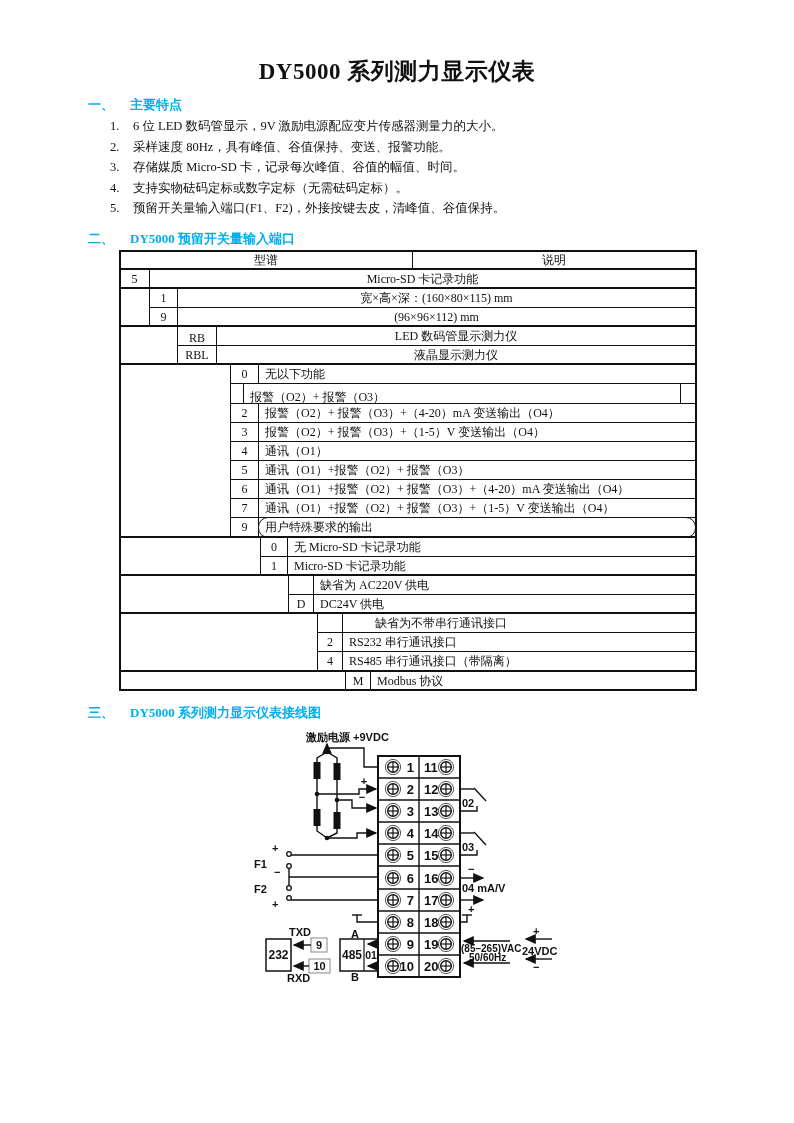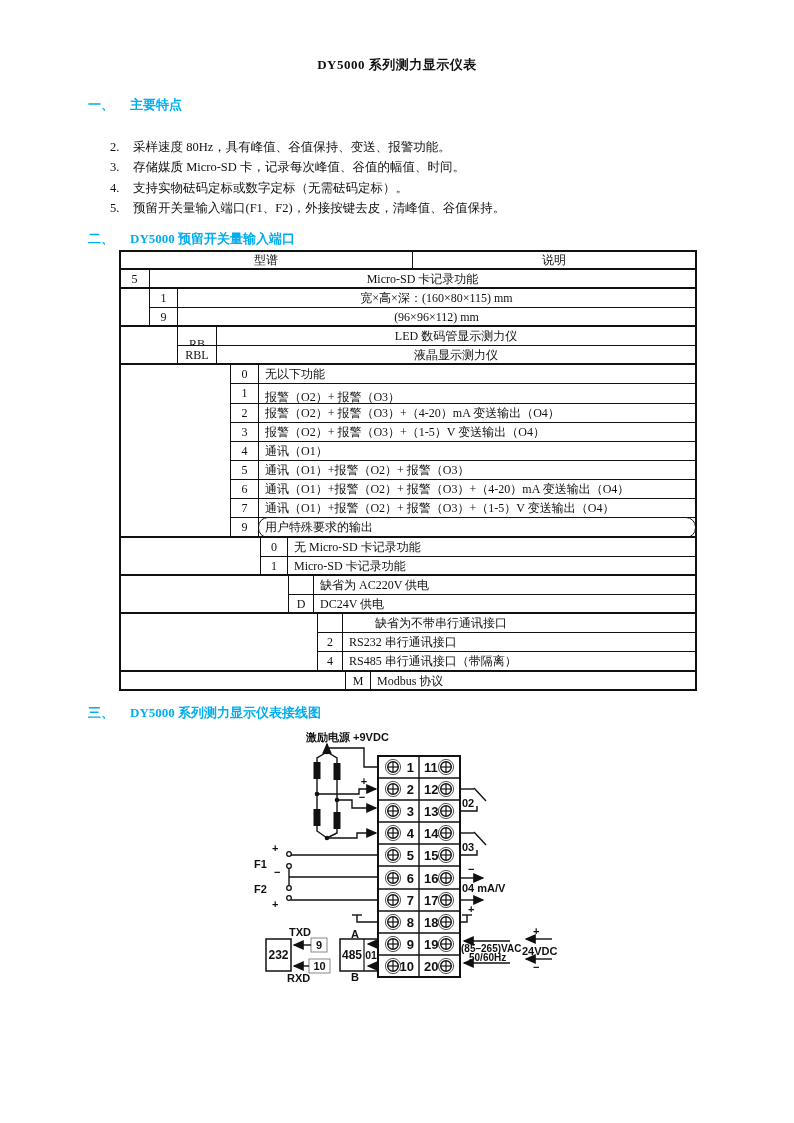--- a/index.html
+++ b/index.html
@@ -1,18 +1,18 @@
 <!DOCTYPE html>
 <html><head>
 <meta charset="utf-8">
 <style>
   html,body{margin:0;padding:0;}
   body{width:794px;height:1123px;background:#fff;font-family:"Liberation Serif","DejaVu Serif",serif;color:#111;}
   .page{position:relative;width:794px;height:1123px;overflow:hidden;background:#fff;}
-  .doc-title{position:absolute;top:56px;left:0;width:794px;text-align:center;font-size:13px;font-weight:bold;letter-spacing:.5px;}
+  .doc-title{position:absolute;top:56px;left:0;width:794px;text-align:center;font-size:23px;font-weight:bold;letter-spacing:.5px;}
   .sec-head{position:absolute;left:88px;color:#00aeef;font-weight:bold;font-size:13px;white-space:nowrap;}
   .sec-head .sec-num{margin-right:16px;}
   .feat{position:absolute;left:110px;font-size:12.5px;white-space:nowrap;}
   .feat .fnum{display:inline-block;width:23px;}
   
   .tbl-cell{position:absolute;box-sizing:border-box;border:1px solid #111;display:flex;align-items:center;justify-content:center;font-size:12px;background:#fff;white-space:nowrap;overflow:hidden;}
   .tbl-cell.left{justify-content:flex-start;padding-left:6px;}
   .tbl-frame{position:absolute;box-sizing:border-box;border:2px solid #111;pointer-events:none;}
   .gline{position:absolute;height:2px;background:#111;pointer-events:none;}
   
@@ -25,20 +25,23 @@
 <body>
 
 <div class="page">
 
   <div class="doc-title">DY5000 系列测力显示仪表</div>
 
   <div class="sec-head" style="top:96px;">
     <span class="sec-num">一、</span><span>主要特点</span>
   </div>
 
+  <div class="feat" style="top:118px;">
+    <span class="fnum">1.</span><span>6 位 LED 数码管显示，9V 激励电源配应变片传感器测量力的大小。</span>
+  </div>
   <div class="feat" style="top:139px;">
     <span class="fnum">2.</span><span>采样速度 80Hz，具有峰值、谷值保持、变送、报警功能。</span>
   </div>
   <div class="feat" style="top:159px;">
     <span class="fnum">3.</span><span>存储媒质 Micro-SD 卡，记录每次峰值、谷值的幅值、时间。</span>
   </div>
   <div class="feat" style="top:180px;">
     <span class="fnum">4.</span><span>支持实物砝码定标或数字定标（无需砝码定标）。</span>
   </div>
   <div class="feat" style="top:200px;">
@@ -57,30 +60,30 @@
     <div class="tbl-cell" style="left:119px;top:269px;width:31px;height:20px;">5</div>
     <div class="tbl-cell" style="left:149px;top:269px;width:547px;height:20px;">Micro-SD 卡记录功能</div>
 
     <div class="tbl-cell" style="left:119px;top:288px;width:31px;height:39px;"></div>
     <div class="tbl-cell" style="left:149px;top:288px;width:29px;height:20px;">1</div>
     <div class="tbl-cell" style="left:177px;top:288px;width:519px;height:20px;">宽×高×深：(160×80×115) mm</div>
     <div class="tbl-cell" style="left:149px;top:307px;width:29px;height:20px;">9</div>
     <div class="tbl-cell" style="left:177px;top:307px;width:519px;height:20px;">(96×96×112) mm</div>
 
     <div class="tbl-cell" style="left:119px;top:326px;width:59px;height:39px;"></div>
-    <div class="tbl-cell" style="left:177px;top:326px;width:40px;height:36px;">RB</div>
+    <div class="tbl-cell" style="left:177px;top:326px;width:40px;height:24px;">RB</div>
     <div class="tbl-cell" style="left:216px;top:326px;width:480px;height:20px;">LED 数码管显示测力仪</div>
     <div class="tbl-cell" style="left:177px;top:345px;width:40px;height:20px;">RBL</div>
     <div class="tbl-cell" style="left:216px;top:345px;width:480px;height:20px;">液晶显示测力仪</div>
 
     <div class="tbl-cell" style="left:119px;top:364px;width:112px;height:173px;"></div>
     <div class="tbl-cell" style="left:230px;top:364px;width:29px;height:20px;">0</div>
     <div class="tbl-cell left" style="left:258px;top:364px;width:438px;height:20px;">无以下功能</div>
     <div class="tbl-cell" style="left:230px;top:383px;width:29px;height:21px;">1</div>
-    <div class="tbl-cell left" style="left:258px;top:383px;width:438px;height:29px;">报警（O2）+ 报警（O3）</div>
+    <div class="tbl-cell left" style="left:243px;top:383px;width:438px;height:29px;">报警（O2）+ 报警（O3）</div>
     <div class="tbl-cell" style="left:230px;top:403px;width:29px;height:20px;">2</div>
     <div class="tbl-cell left" style="left:258px;top:403px;width:438px;height:20px;">报警（O2）+ 报警（O3）+（4-20）mA 变送输出（O4）</div>
     <div class="tbl-cell" style="left:230px;top:422px;width:29px;height:20px;">3</div>
     <div class="tbl-cell left" style="left:258px;top:422px;width:438px;height:20px;">报警（O2）+ 报警（O3）+（1-5）V 变送输出（O4）</div>
     <div class="tbl-cell" style="left:230px;top:441px;width:29px;height:20px;">4</div>
     <div class="tbl-cell left" style="left:258px;top:441px;width:438px;height:20px;">通讯（O1）</div>
     <div class="tbl-cell" style="left:230px;top:460px;width:29px;height:20px;">5</div>
     <div class="tbl-cell left" style="left:258px;top:460px;width:438px;height:20px;">通讯（O1）+报警（O2）+ 报警（O3）</div>
     <div class="tbl-cell" style="left:230px;top:479px;width:29px;height:20px;">6</div>
     <div class="tbl-cell left" style="left:258px;top:479px;width:438px;height:20px;">通讯（O1）+报警（O2）+ 报警（O3）+（4-20）mA 变送输出（O4）</div>

